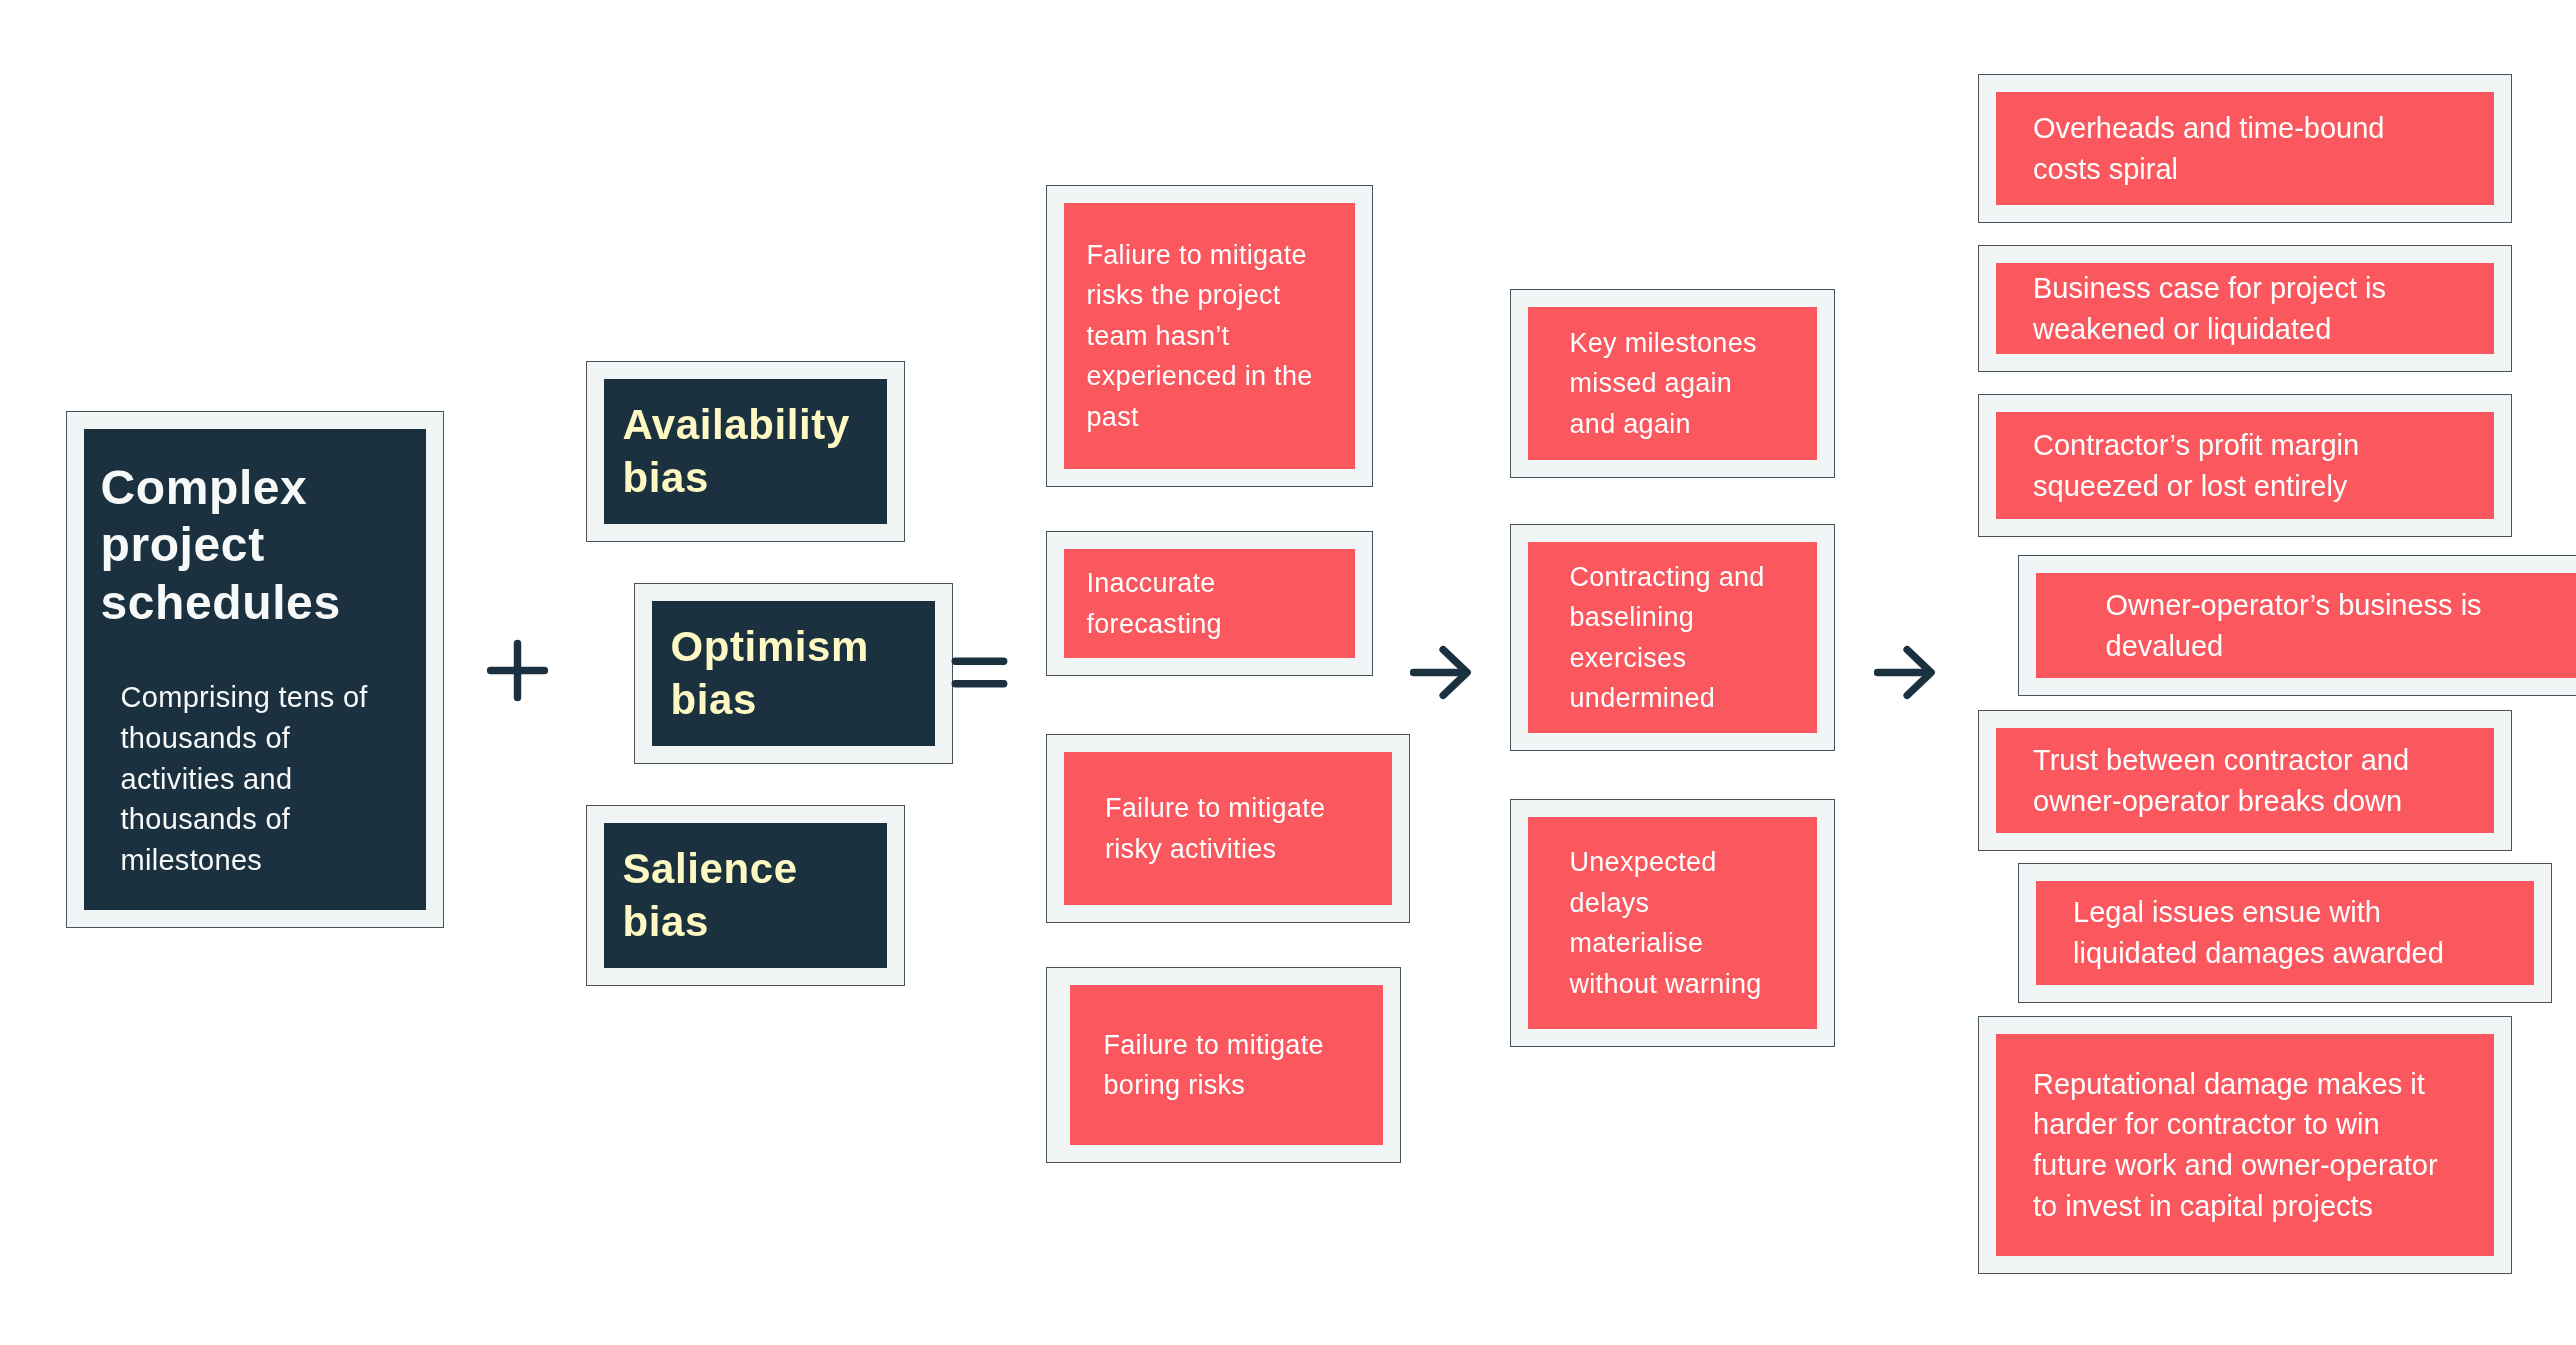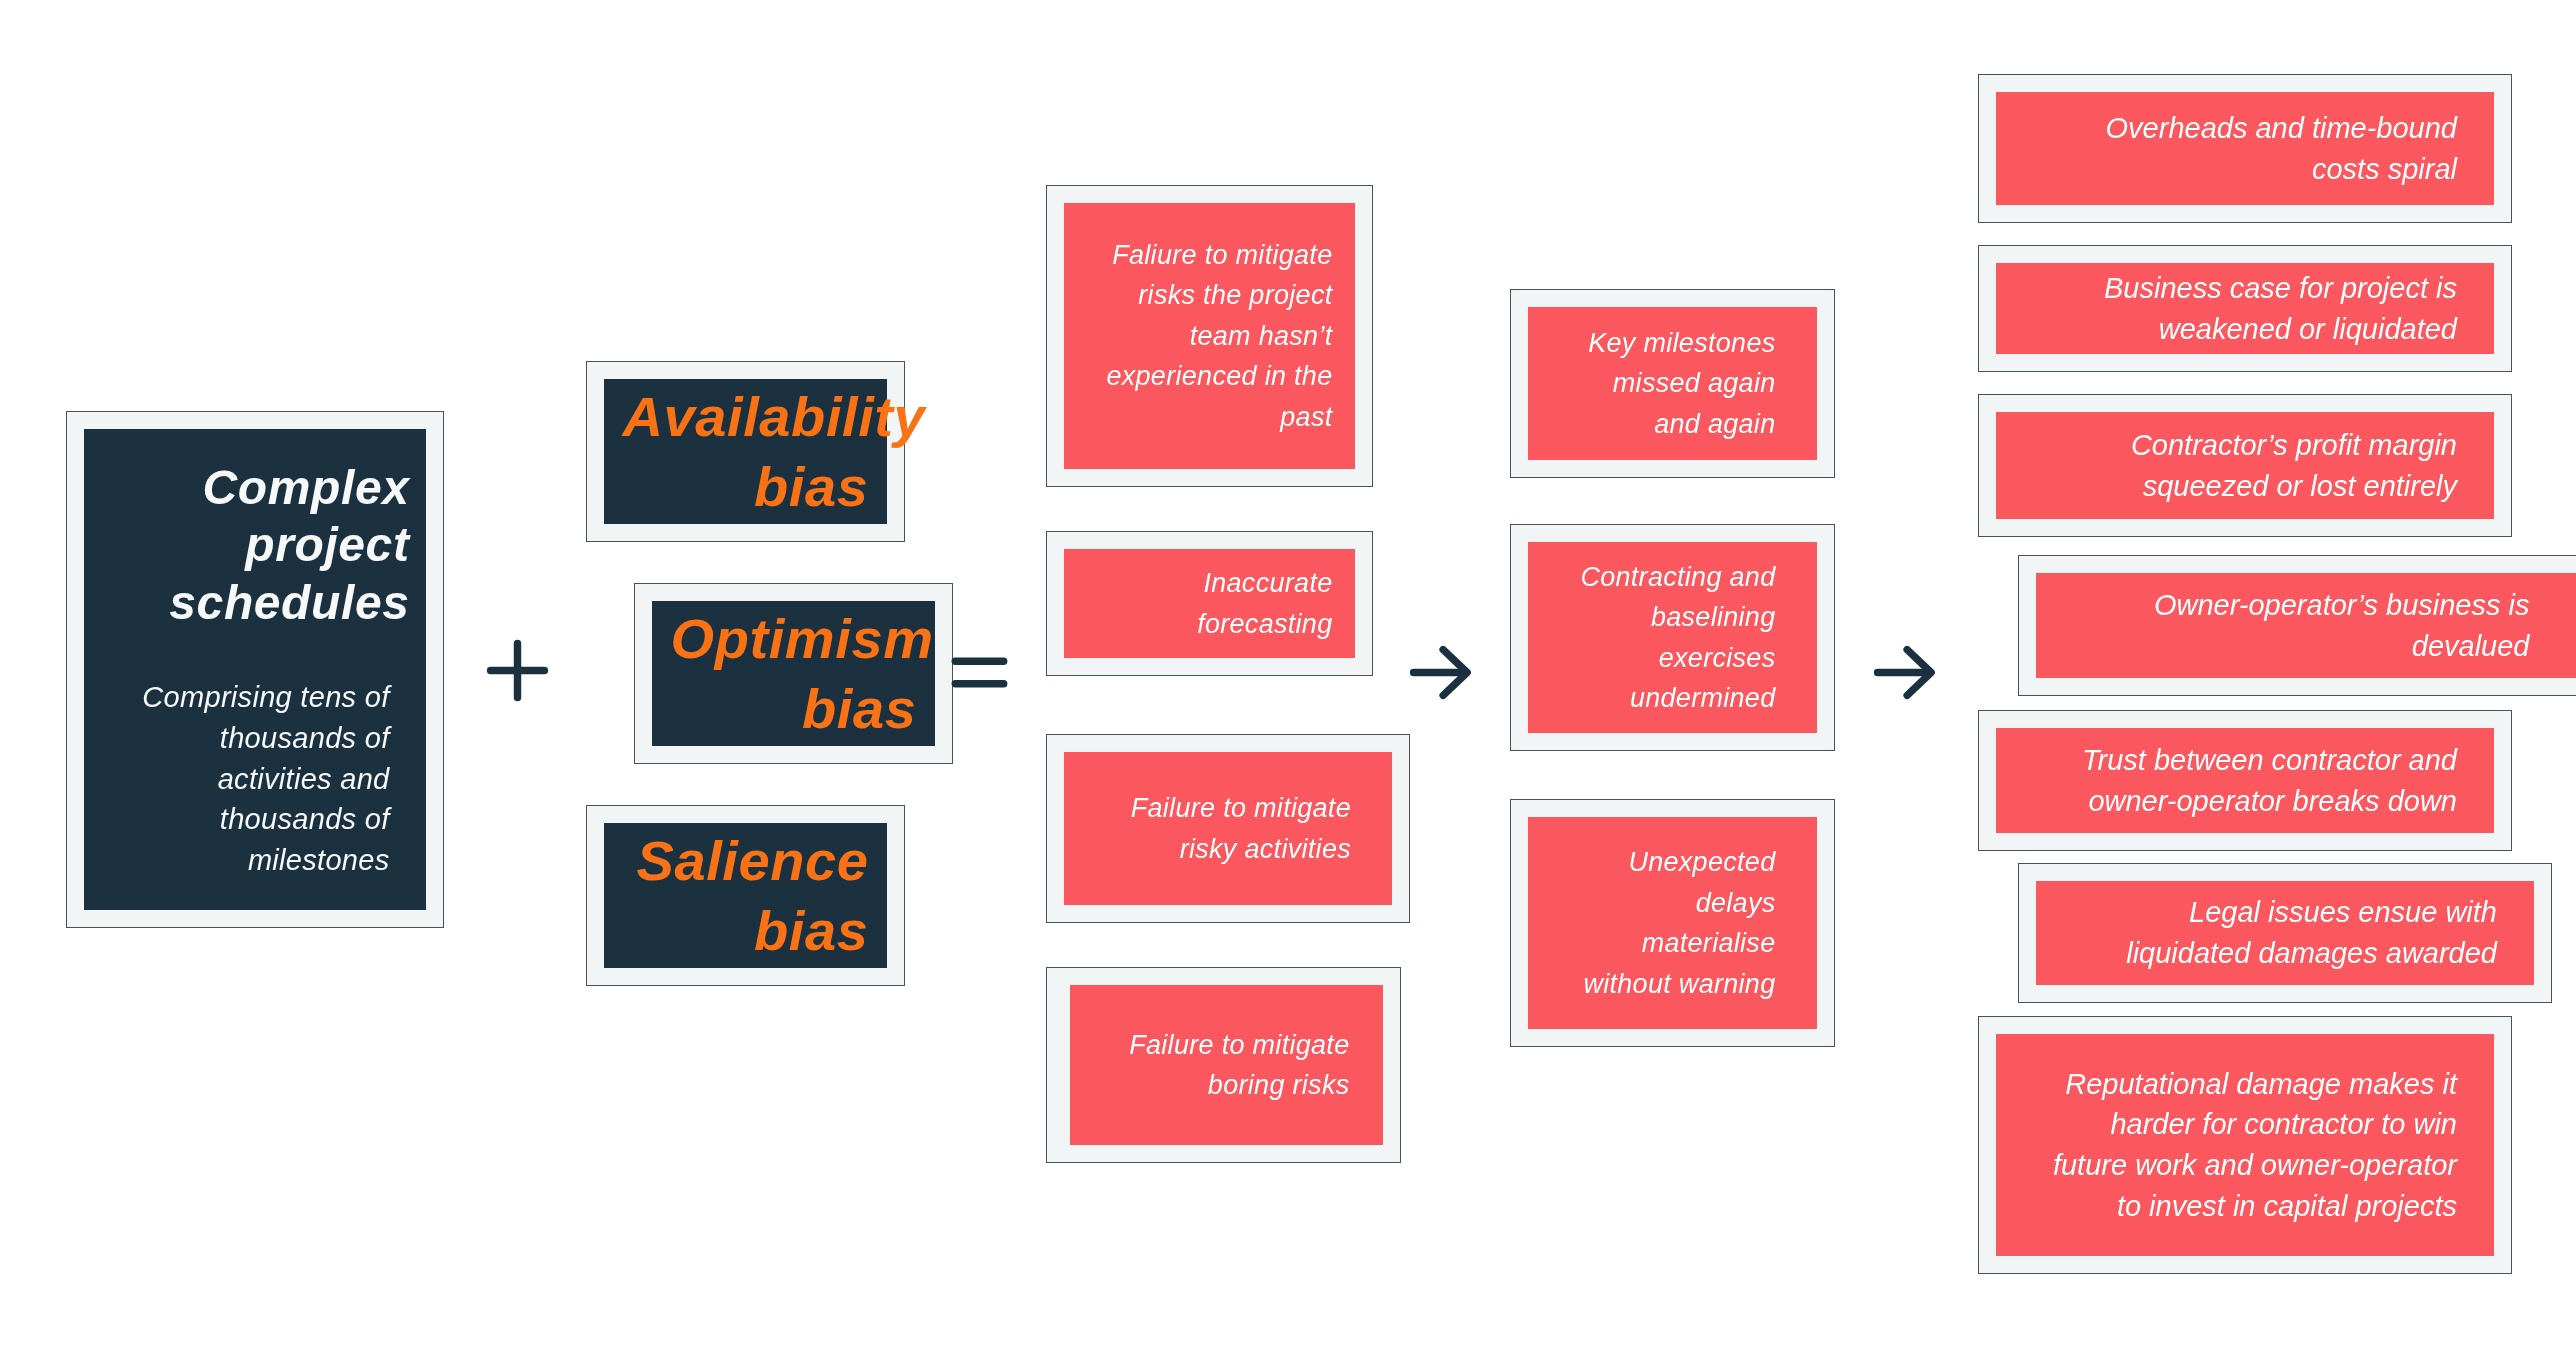--- a/index.html
+++ b/index.html
@@ -21,22 +21,21 @@
     border: 1.7px solid #47525a;
     padding: 17px;
     display: flex;
   }
   .inner {
     flex: 1;
     display: flex;
     flex-direction: column;
     align-items: center;
     justify-content: center;
-    text-align: right;
-    font-style: italic;
+    text-align: left;
   }
   .navy { background: #1b3140; }
   .red  { background: #fa575e; }
   .input-title {
     color: #f7f9f9;
     font-size: 48px;
     font-weight: bold;
     line-height: 1.2;
     letter-spacing: 0.6px;
     max-width: 309px;
@@ -44,22 +43,22 @@
   .input-subtitle {
     color: #f7f9f9;
     font-size: 29px;
     font-weight: normal;
     line-height: 1.4;
     letter-spacing: 0.3px;
     max-width: 269px;
     margin-top: 46px;
   }
   .bias-label {
-    color: #f97316;
-    font-size: 56px;
+    color: #fef9c3;
+    font-size: 42px;
     font-weight: bold;
     line-height: 1.25;
     letter-spacing: 0.6px;
     max-width: 246px;
   }
   .cell-text {
     color: #fdfefe;
     font-size: 27px;
     font-weight: normal;
     line-height: 1.5;

